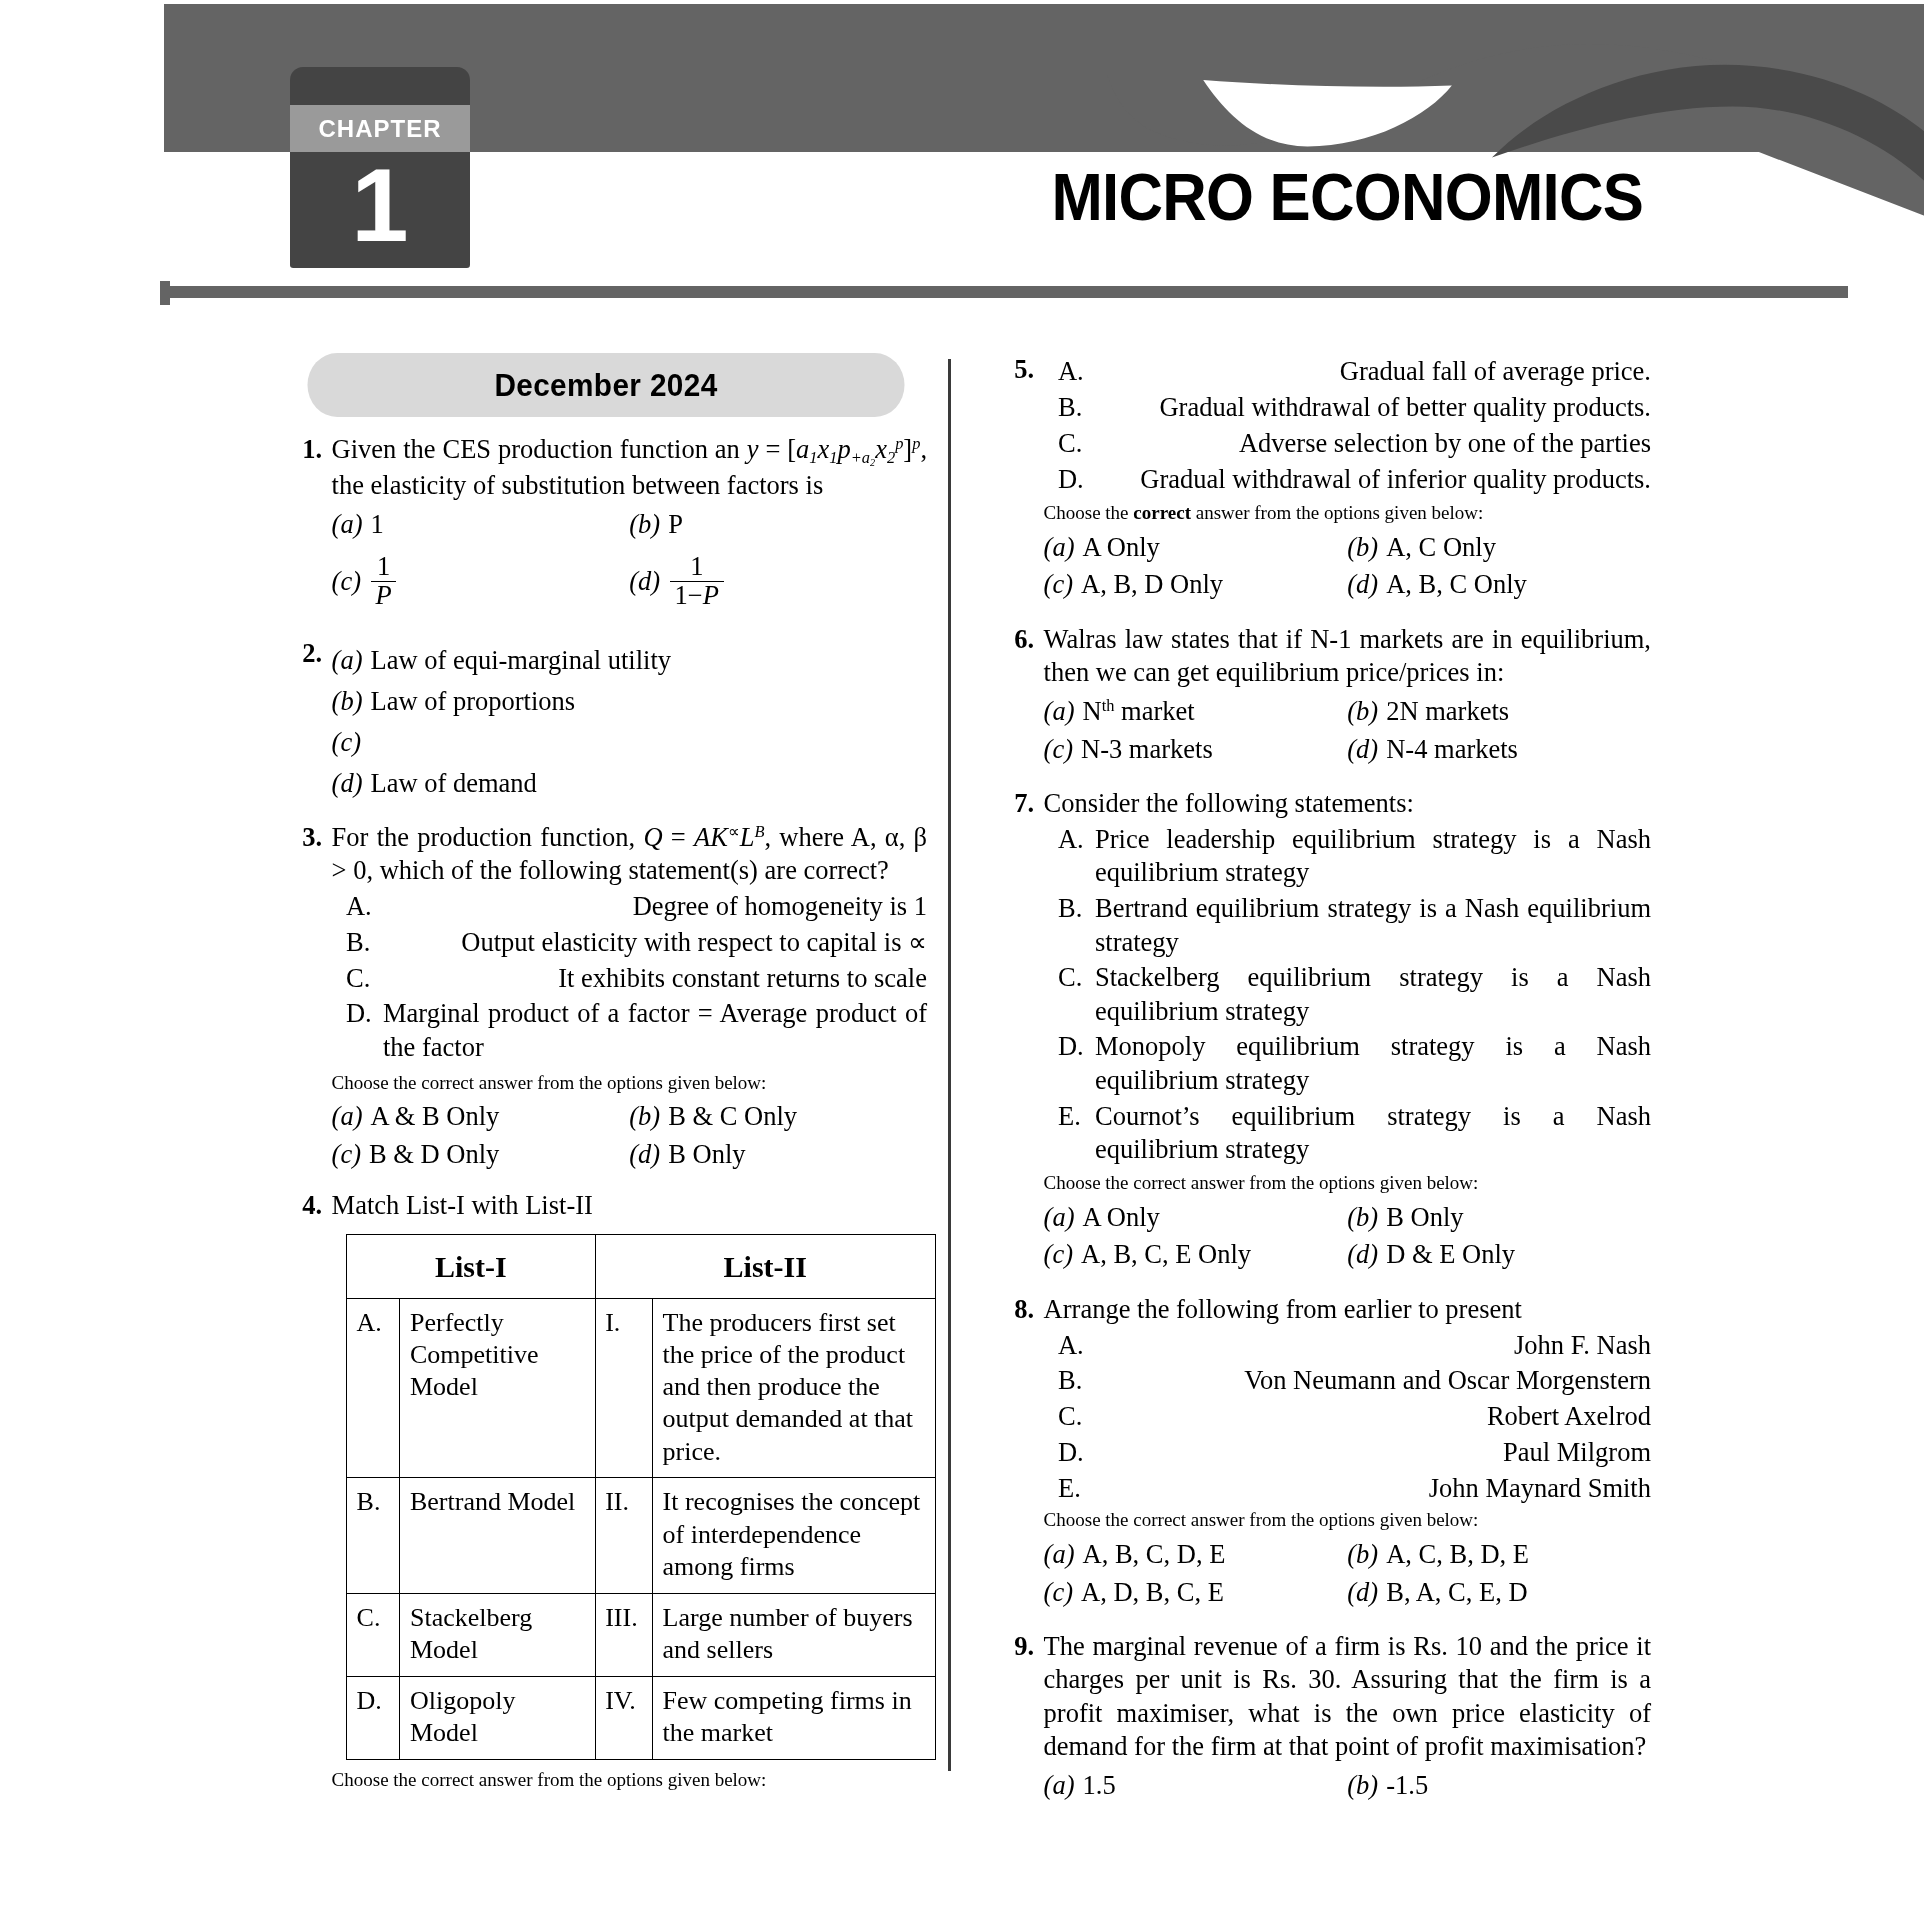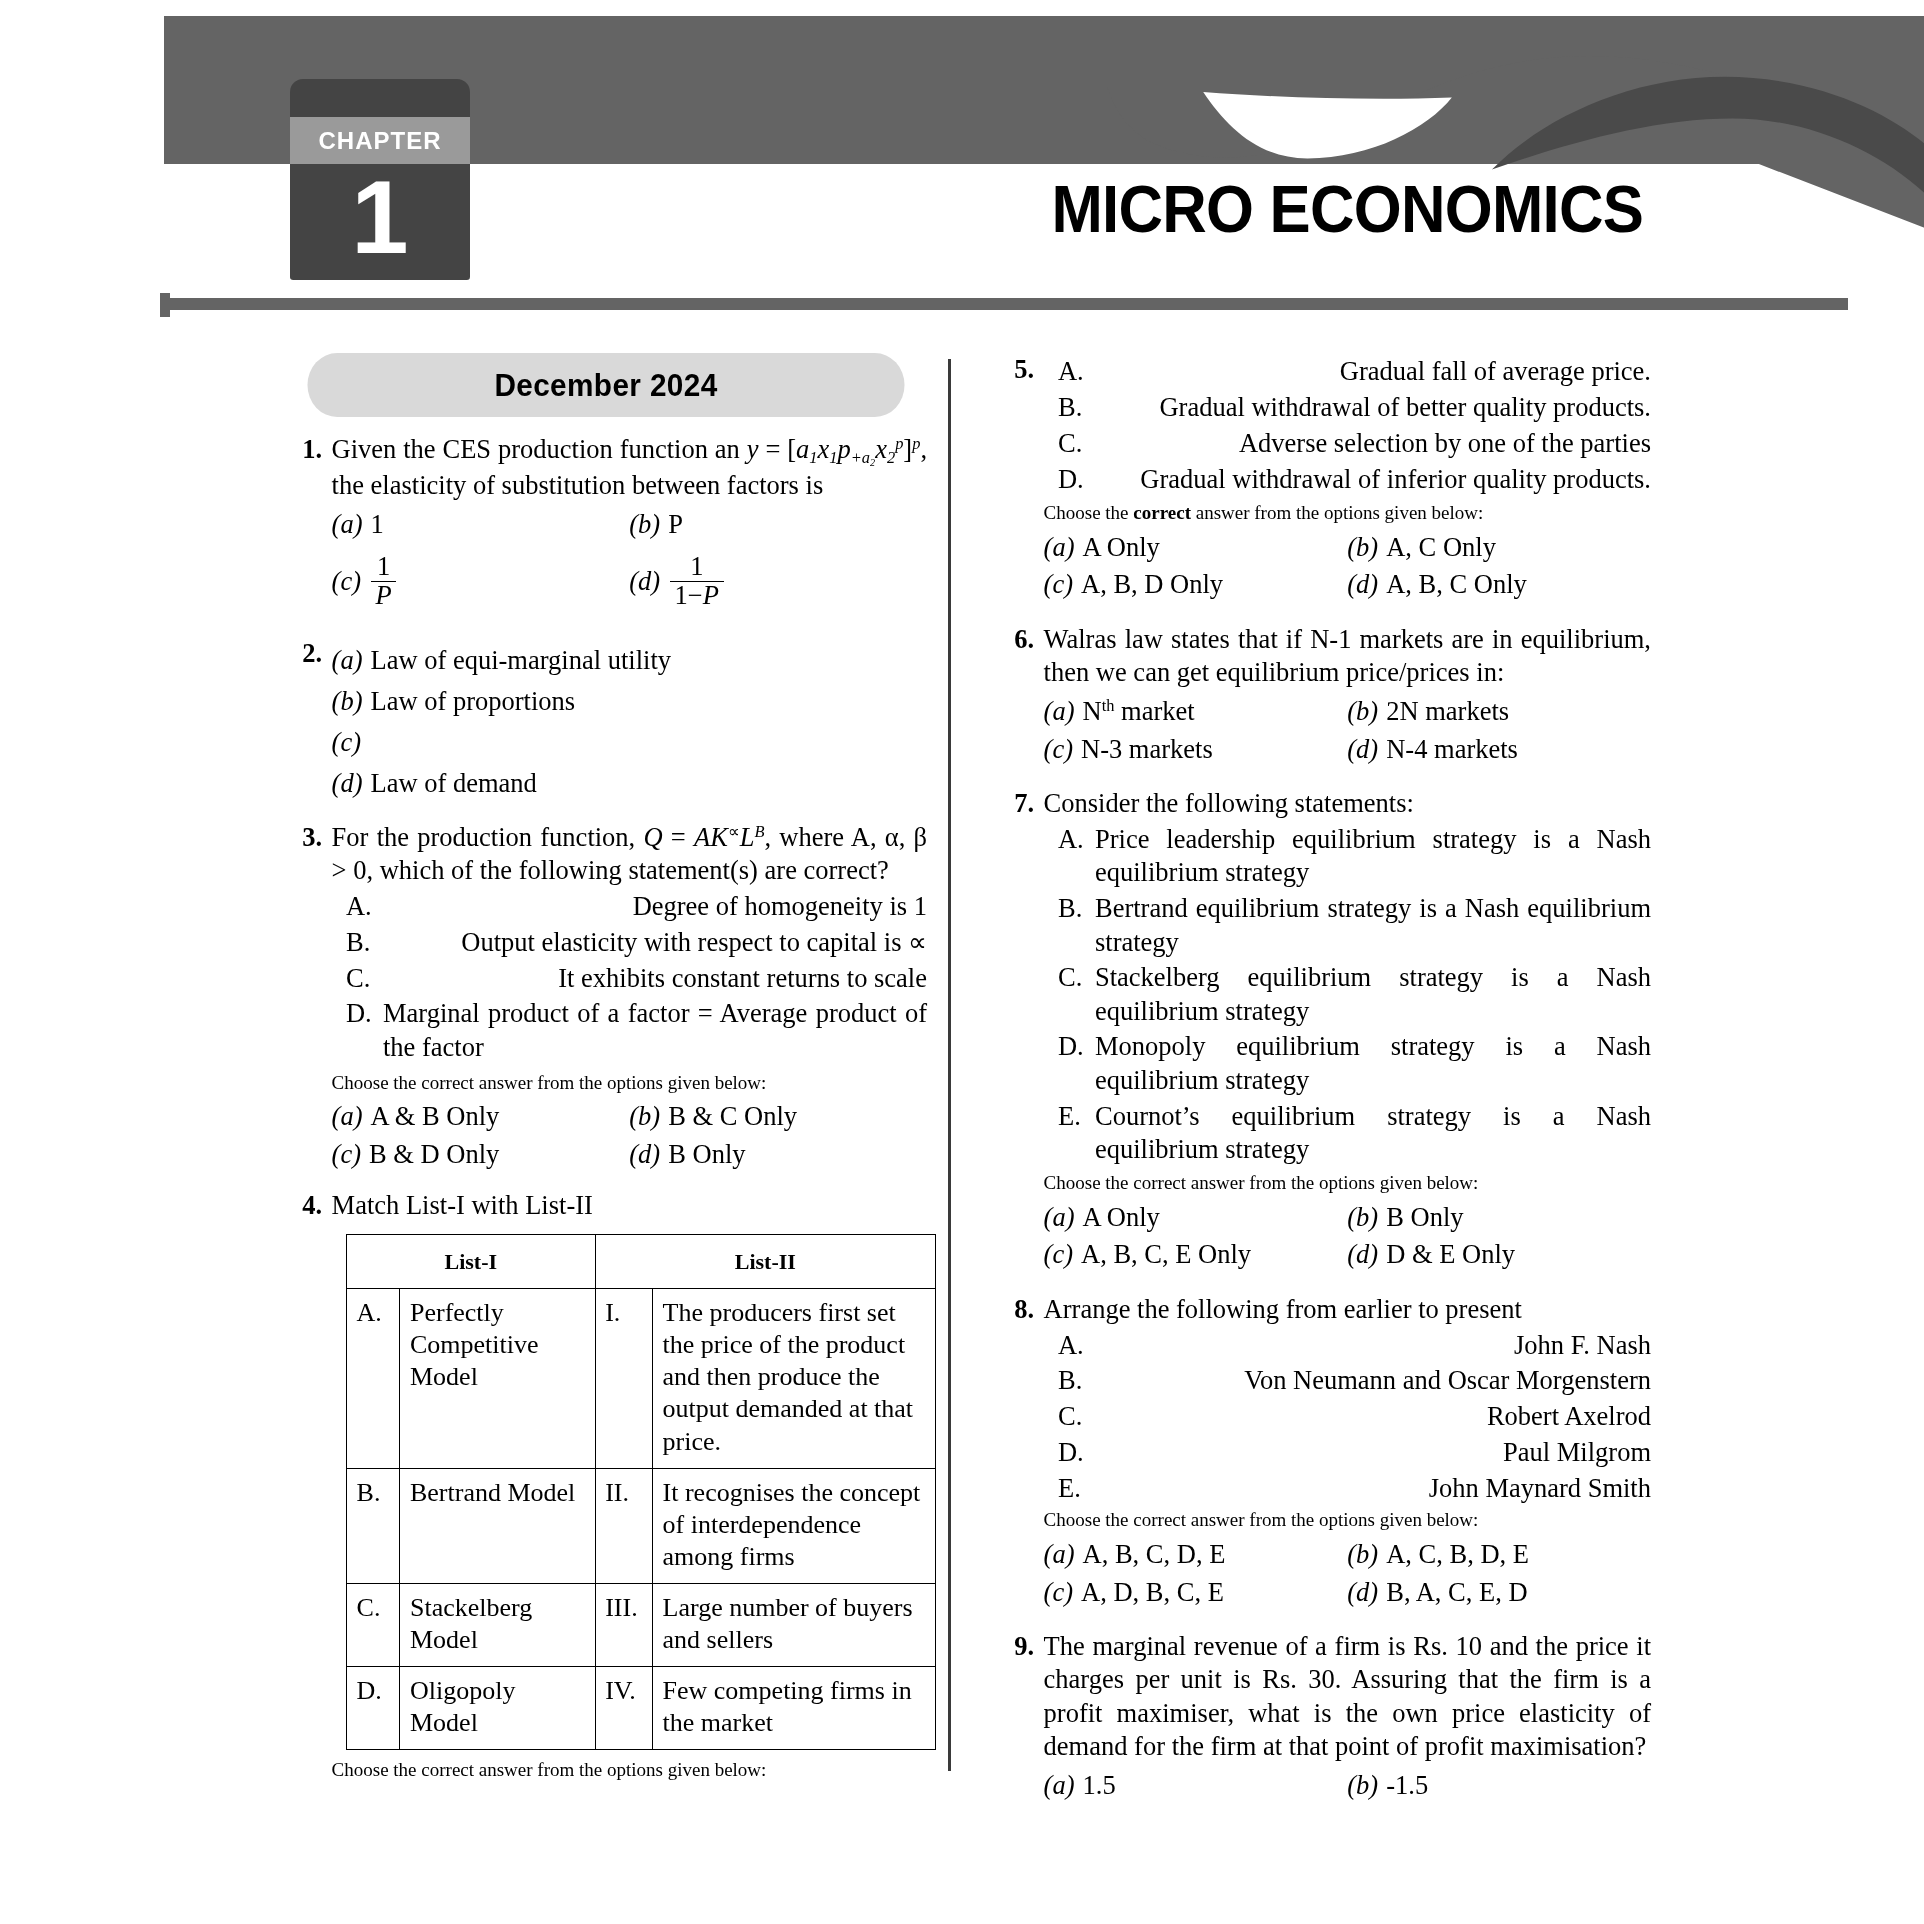--- a/index.html
+++ b/index.html
@@ -1,20 +1,20 @@
 <!DOCTYPE html>
 <html style="font-size:13px"><head>
 <meta charset="utf-8">
 <style>
   html,body{margin:0;padding:0;background:#ffffff;}
   body{width:1925px;height:1925px;font-family:"Liberation Serif",serif;color:#000;}
   .page{position:relative;width:1925px;height:1925px;overflow:hidden;background:#fff;}
 
   
-  .hdr{position:absolute;left:0;top:16px;width:1779px;height:305px;}
+  .hdr{position:absolute;left:0;top:4px;width:1779px;height:305px;}
   .hdr-bar{position:absolute;left:164px;top:0;width:1761px;height:148px;background:#646464;}
   .hdr-notch{position:absolute;left:1712px;top:148px;width:213px;height:64px;background:#646464;
      clip-path:polygon(0 0, 100% 0, 100% 100%, 22% 0);}
   .hdr-wave{position:absolute;left:1107px;top:8px;width:818px;height:184px;}
   .hdr-rule{position:absolute;left:164px;top:282px;width:1684px;height:12px;background:#646464;}
   .hdr-rule-cap{position:absolute;left:160px;top:277px;width:9.6px;height:24px;background:#646464;}
 
   .chapbox{position:absolute;left:290px;top:63px;width:180px;height:201px;background:#444444;
      border-radius:13px 13px 3.2px 3.2px;}
   .chapbox .band{position:absolute;left:0;top:38px;width:100%;height:47px;background:#9a9a9a;}
@@ -68,21 +68,21 @@
   
   .frac{display:inline-flex;flex-direction:column;vertical-align:middle;text-align:center;
         margin:0 1.6px;line-height:1.05;}
   .frac .nm{padding:0 4.8px;}
   .frac .dn{padding:0 4.8px;border-top:1.6px solid #000;}
 
   
   table.match{border-collapse:collapse;width:590px;margin:11.2px 0 8px 14.4px;
      font-size:26px;line-height:1.24;}
   table.match td,table.match th{border:1.6px solid #000;padding:8px 9.6px 9.6px 9.6px;vertical-align:top;}
-  table.match th{text-align:center;font-weight:700;font-size:22px;padding:13px 8px;}
+  table.match th{text-align:center;font-weight:700;font-size:30px;padding:13px 8px;}
   table.match td.k{width:38px;text-align:left;white-space:nowrap;padding-right:4.8px;}
   table.match td.v1{width:175px;}
   table.match td.k2{width:42px;text-align:left;white-space:nowrap;padding-right:4.8px;}
 </style>
 </head>
 <body>
 
 <div class="page">
 
   <div class="hdr">

